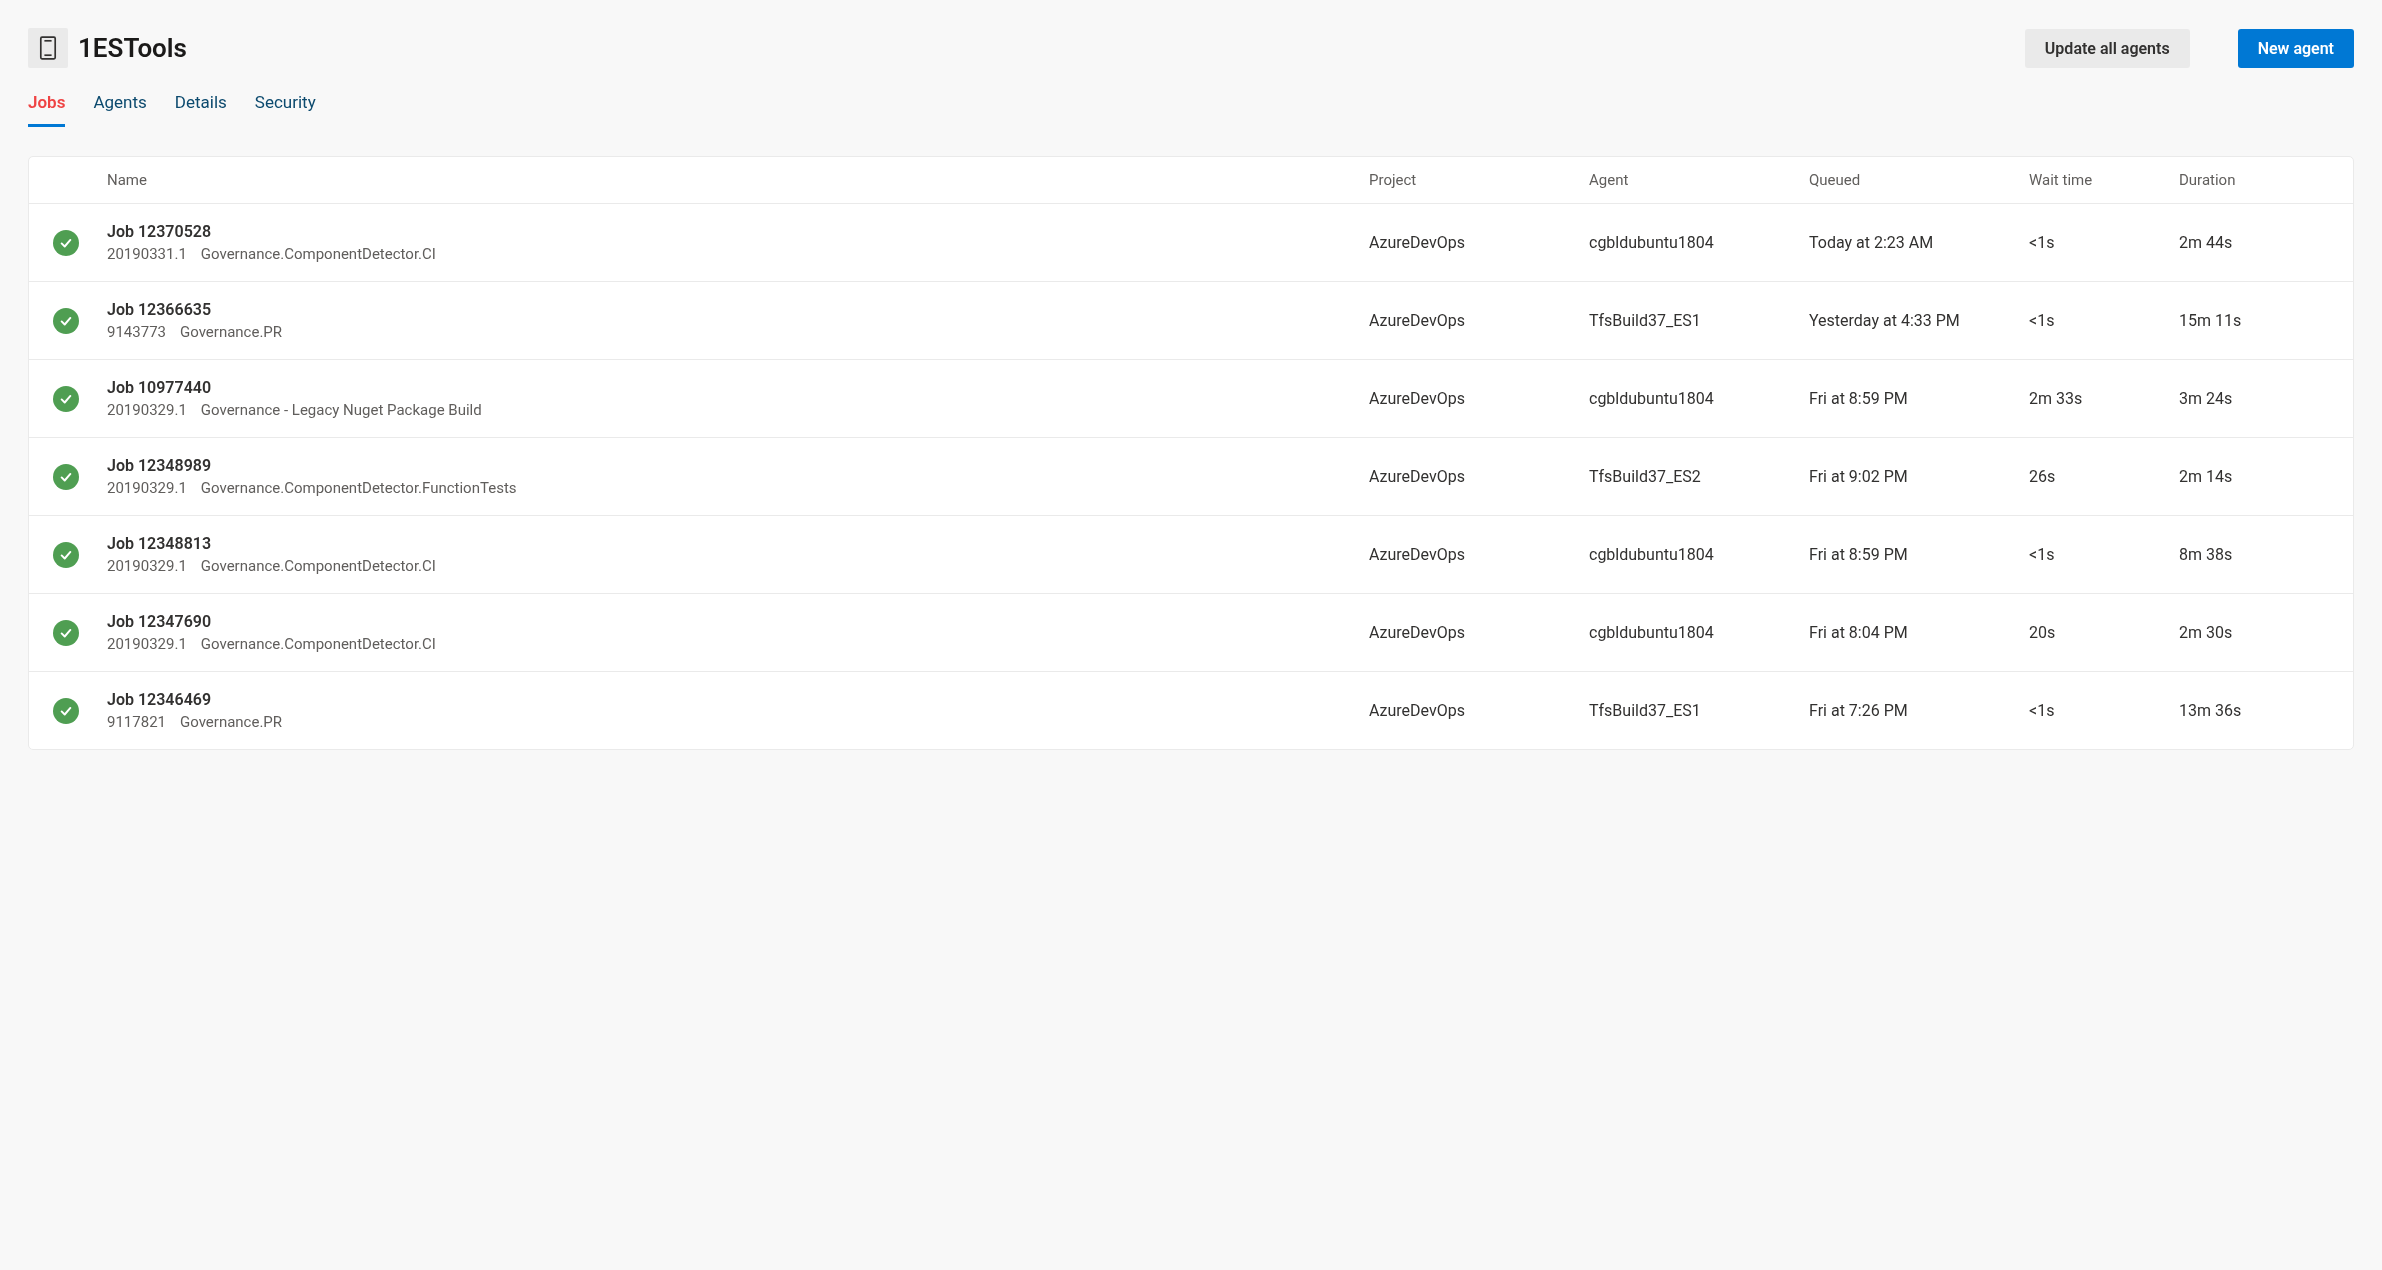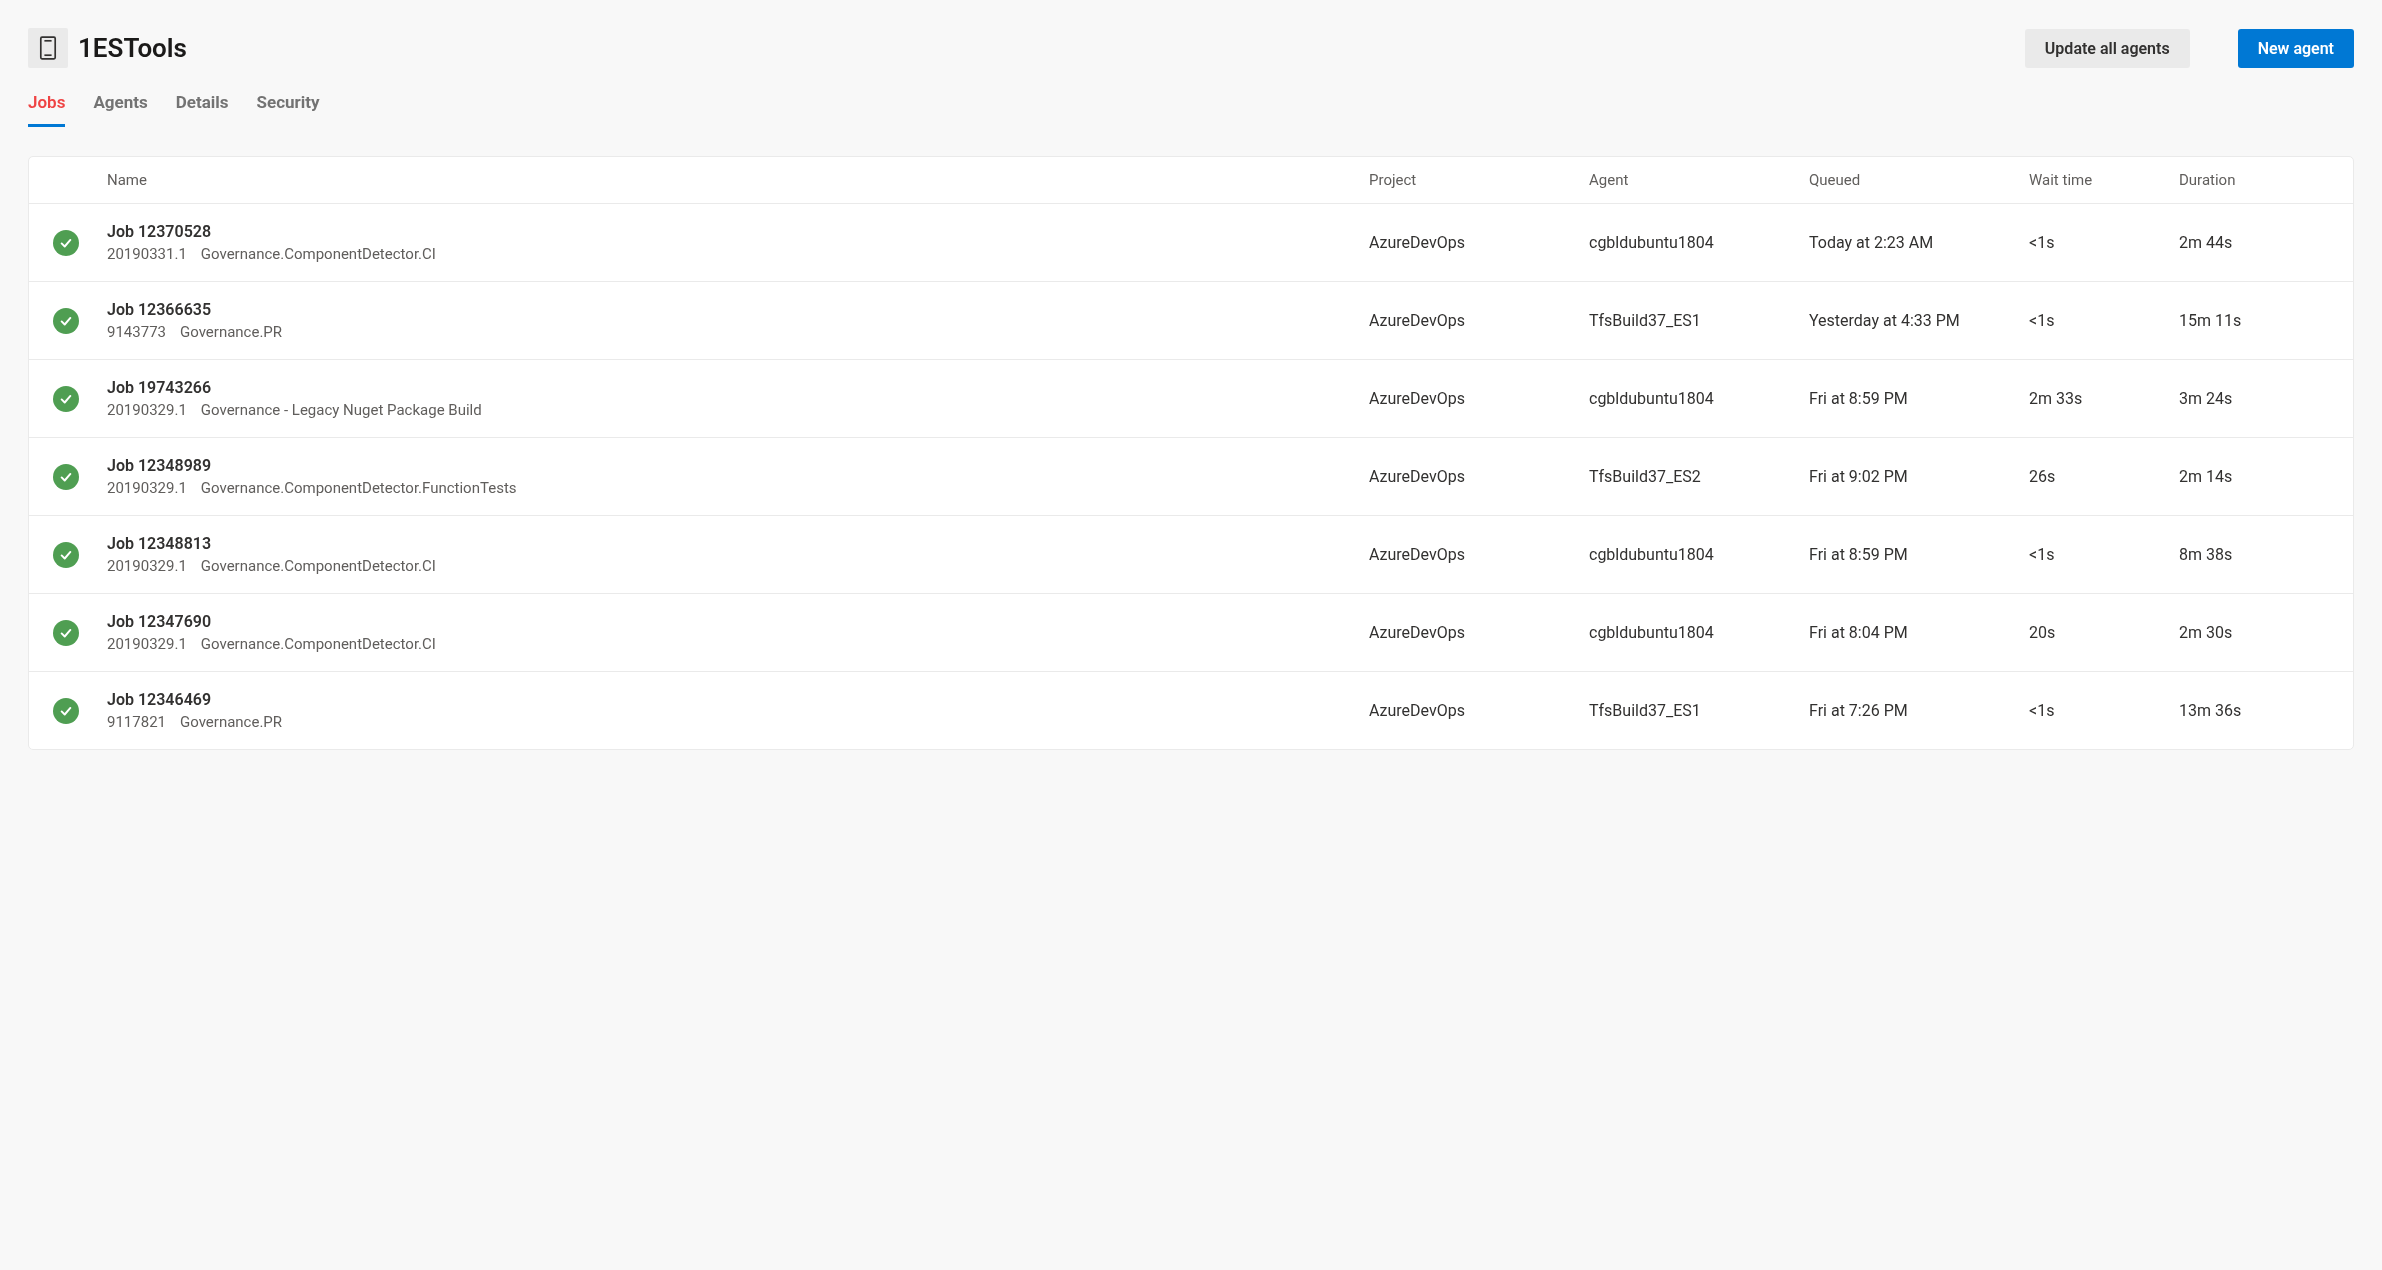--- a/index.html
+++ b/index.html
@@ -69,24 +69,24 @@
     }
     .tabs {
       display: flex;
       gap: 28px;
       border-bottom: 1px solid transparent;
       margin-bottom: 28px;
     }
     .tab {
       padding: 0 0 12px 0;
       font-size: 17px;
-      color: #737373;
+      color: #0c4a6e;
       cursor: pointer;
       border-bottom: 3px solid transparent;
-      font-weight: 700;
+      font-weight: 400;
     }
     .tab.active {
       color: #ef4444;
       font-weight: 600;
       border-bottom-color: #0078d4;
     }
     .card {
       background: #ffffff;
       border: 1px solid #eaeaea;
       border-radius: 5px;
@@ -241,21 +241,21 @@
         <div class="table-row">
           <div class="table-row-grid">
             <div>
               <div class="status-icon">
                 <svg viewBox="0 0 16 16">
                   <path d="M3 8.5 L6.5 12 L13 4.5" stroke="#ffffff" stroke-width="2.2" fill="none" stroke-linecap="round" stroke-linejoin="round"></path>
                 </svg>
               </div>
             </div>
             <div class="name-cell">
-              <div class="job-name">Job 19743266</div>
+              <div class="job-name">Job 10977440</div>
               <div class="job-sub">
                 <span>20190329.1</span>
                 <span>Governance - Legacy Nuget Package Build</span>
               </div>
             </div>
             <div class="cell">AzureDevOps</div>
             <div class="cell">cgbldubuntu1804</div>
             <div class="cell">Fri at 8:59 PM</div>
             <div class="cell">2m 33s</div>
             <div class="cell">3m 24s</div>

